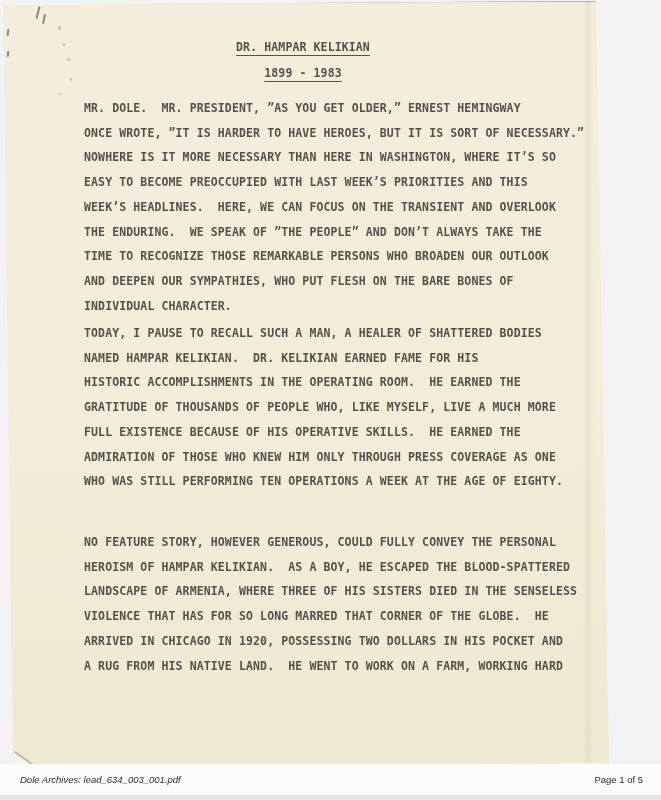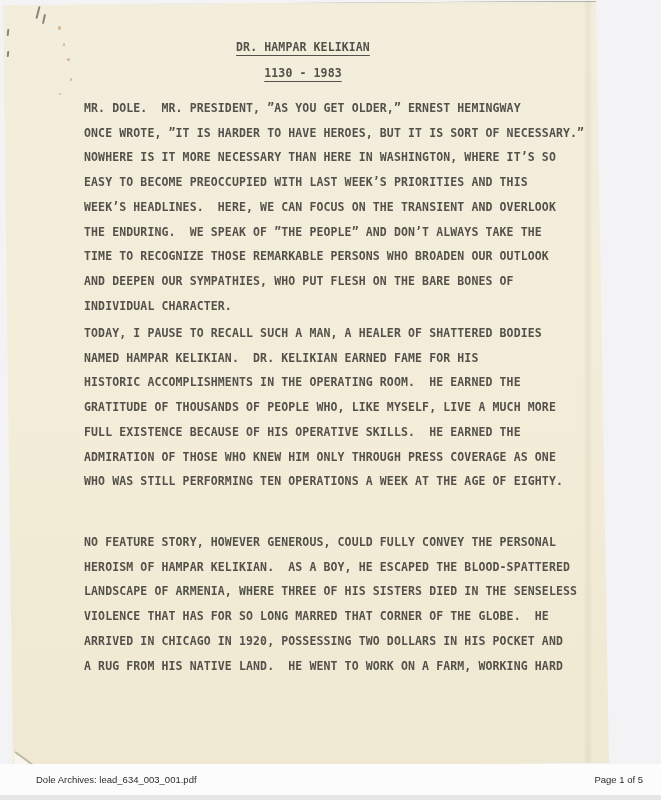--- a/index.html
+++ b/index.html
@@ -125,21 +125,21 @@
     background: #fcfcfc;
     border-bottom: 5px solid #e6e6e9;
     box-sizing: border-box;
   }
   .footer-text {
     position: absolute;
     top: 10px;
     font-size: 9.5px;
     color: #2b2b2b;
   }
-  .footer-left  { left: 36px; }
+  .footer-left  { left: 20px; font-style: italic; }
   .footer-right { right: 18px; }
 </style>
 </head>
 <body>
 
 <div class="stage">
 
   <div class="paper">
     <div class="paper-top-edge"></div>
     <div class="crease"></div>
@@ -148,21 +148,21 @@
     <div class="pencil-mark pm2"></div>
     <div class="pencil-mark pm3"></div>
     <div class="pencil-mark pm4"></div>
     <div class="rust r1"></div>
     <div class="rust r2"></div>
     <div class="rust r3"></div>
     <div class="rust r4"></div>
     <div class="rust r5"></div>
 
     <h1 class="tw title-line doc-title">DR. HAMPAR KELIKIAN</h1>
-    <h2 class="tw title-line doc-subtitle">1130 - 1983</h2>
+    <h2 class="tw title-line doc-subtitle">1899 - 1983</h2>
 
     <p class="tw para para-1">MR. DOLE.  MR. PRESIDENT, ”AS YOU GET OLDER,” ERNEST HEMINGWAY
 ONCE WROTE, ”IT IS HARDER TO HAVE HEROES, BUT IT IS SORT OF NECESSARY.”
 NOWHERE IS IT MORE NECESSARY THAN HERE IN WASHINGTON, WHERE IT’S SO
 EASY TO BECOME PREOCCUPIED WITH LAST WEEK’S PRIORITIES AND THIS
 WEEK’S HEADLINES.  HERE, WE CAN FOCUS ON THE TRANSIENT AND OVERLOOK
 THE ENDURING.  WE SPEAK OF ”THE PEOPLE” AND DON’T ALWAYS TAKE THE
 TIME TO RECOGNIZE THOSE REMARKABLE PERSONS WHO BROADEN OUR OUTLOOK
 AND DEEPEN OUR SYMPATHIES, WHO PUT FLESH ON THE BARE BONES OF
 INDIVIDUAL CHARACTER.</p>

